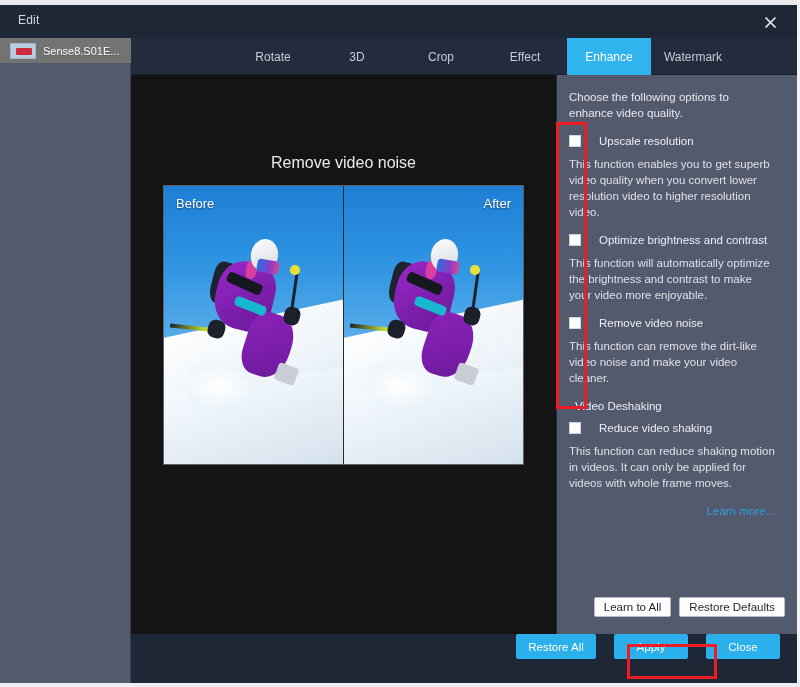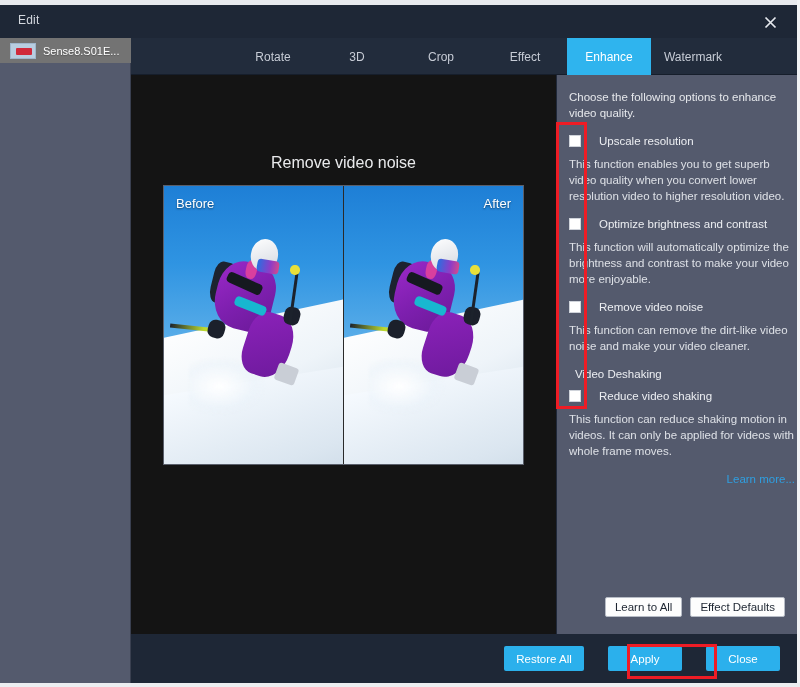--- a/index.html
+++ b/index.html
@@ -188,21 +188,21 @@
   }
   .s-pole-tip {
     position:absolute; left:84%; top:18%; width:9%; height:6%;
     background:#e8e03a; border-radius:50%;
   }
 
   
   .panel {
     position:absolute; left:557px; top:75px; width:240px; height:559px;
     background:#545a6d;
-    padding:14px 2px 0 12px;
+    padding:14px 22px 0 12px;
   }
   .panel-intro {
     font-size:11.5px; color:#e6e8ec; line-height:16px; margin-bottom:14px;
   }
   .opt-row {
     display:flex; align-items:center; gap:18px; margin-bottom:9px; cursor:pointer;
   }
   .checkbox {
     width:12px; height:12px; flex:none;
     background:#ffffff; border:1px solid #cfd3da;
@@ -225,21 +225,21 @@
   .lt-btn {
     background:#fdfdfd; border:1px solid #b7bcc6; border-radius:2px;
     font-size:11.5px; color:#1c2430; padding:3px 9px; cursor:pointer;
     font-family:"Liberation Sans", sans-serif;
   }
 
   
   .bottombar {
     position:absolute; left:131px; bottom:4px; width:666px; height:49px;
     background:#1e2736;
-    display:flex; align-items:center; justify-content:flex-end; gap:24px;
+    display:flex; justify-content:flex-end; gap:18px;
     padding-right:17px;
   }
   .blue-btn {
     width:74px; height:25px; background:#2bb0ec; border:none; border-radius:2px;
     color:#ffffff; font-size:11.5px; cursor:pointer;
     font-family:"Liberation Sans", sans-serif;
   }
   .blue-btn.wide { width:80px; }
 
   
@@ -371,21 +371,21 @@
     <div class="opt-row">
       <div class="checkbox"></div>
       <div class="opt-label">Reduce video shaking</div>
     </div>
     <div class="opt-desc">This function can reduce shaking motion in videos. It can only be applied for videos with whole frame moves.</div>
 
     <a class="learn-more">Learn more...</a>
 
     <div class="panel-actions">
       <button class="lt-btn">Learn to All</button>
-      <button class="lt-btn">Effect Defaults</button>
+      <button class="lt-btn">Restore Defaults</button>
     </div>
   </div>
 
   <div class="bottombar">
     <button class="blue-btn wide">Restore All</button>
     <button class="blue-btn">Apply</button>
     <button class="blue-btn">Close</button>
   </div>
 
   <div class="annot" id="annot-options"></div>

